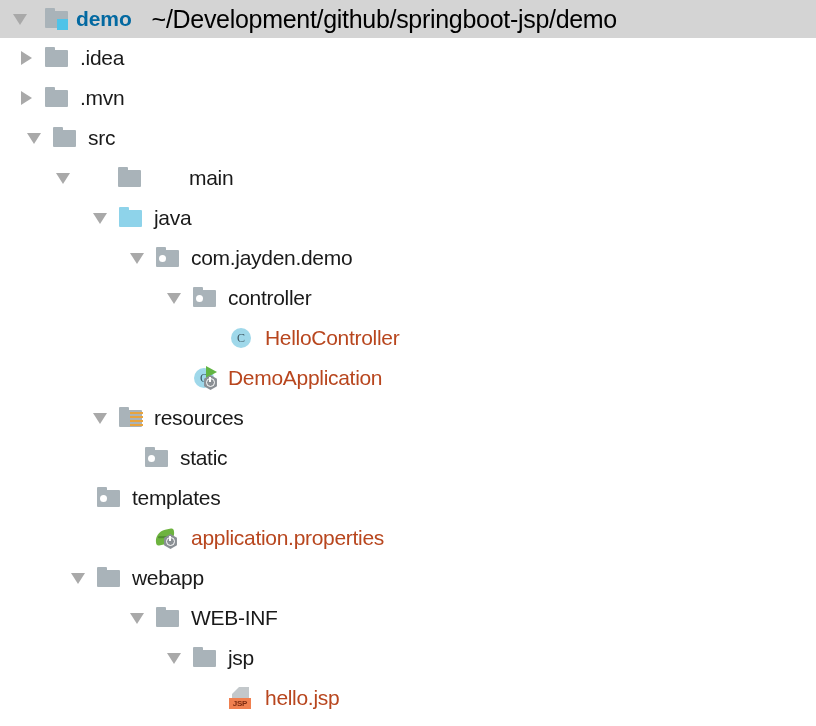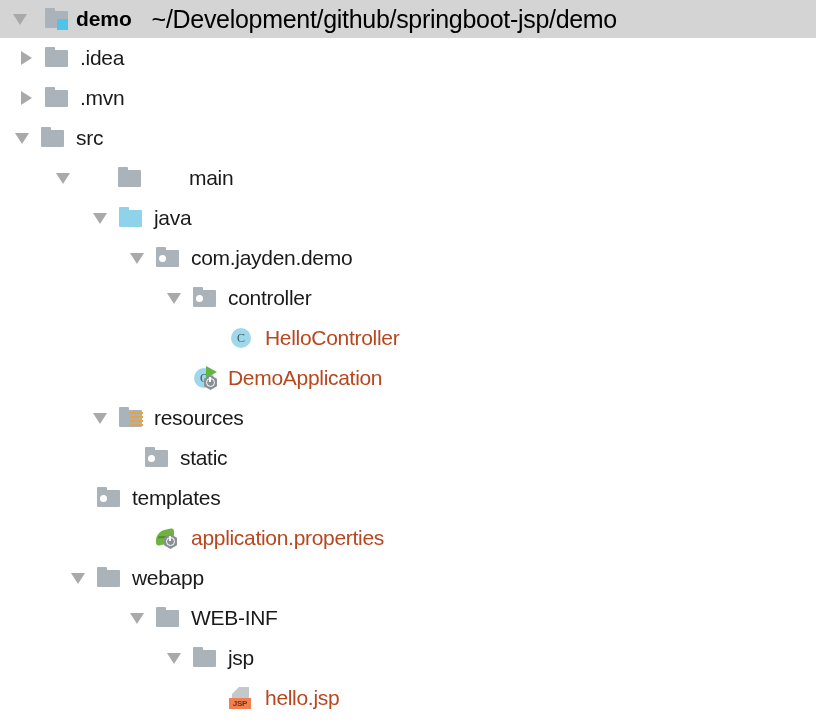--- a/index.html
+++ b/index.html
@@ -14,21 +14,21 @@
   
   .header {
     position: absolute; left: 0; top: 0;
     width: 816px; height: 38px;
     background: #d4d4d4;
     display: flex; align-items: center;
   }
   .header .arrow-wrap { width: 40px; display: flex; justify-content: center; align-items: center; }
   .header .icon-wrap  { width: 34px; display: flex; justify-content: center; align-items: center; }
   .header-title {
-    font-size: 21px; font-weight: bold; color: #000000;
+    font-size: 21px; font-weight: bold; color: #0369a1;
     letter-spacing: -0.1px; margin-left: 2px;
   }
   .header-path {
     font-size: 25px; font-weight: normal; color: #000000;
     margin-left: 20px; letter-spacing: -0.3px;
   }
 
   
   .tree { position: absolute; left: 0; top: 38px; width: 816px; }
   .row {
@@ -204,21 +204,21 @@
           <div class="tri-right"></div>
         </div>
         <div class="icon-slot">
           <div class="ico">
             <div class="folder-tab"></div>
             <div class="folder-base"></div>
           </div>
         </div>
         <span class="label">.mvn</span>
       </div>
-      <div class="row" style="padding-left: 8px;">
+      <div class="row" style="padding-left: 20px;">
         <div class="arrow-slot">
           <div class="tri-down"></div>
         </div>
         <div class="icon-slot">
           <div class="ico">
             <div class="folder-tab"></div>
             <div class="folder-base"></div>
           </div>
         </div>
         <span class="label">src</span>

